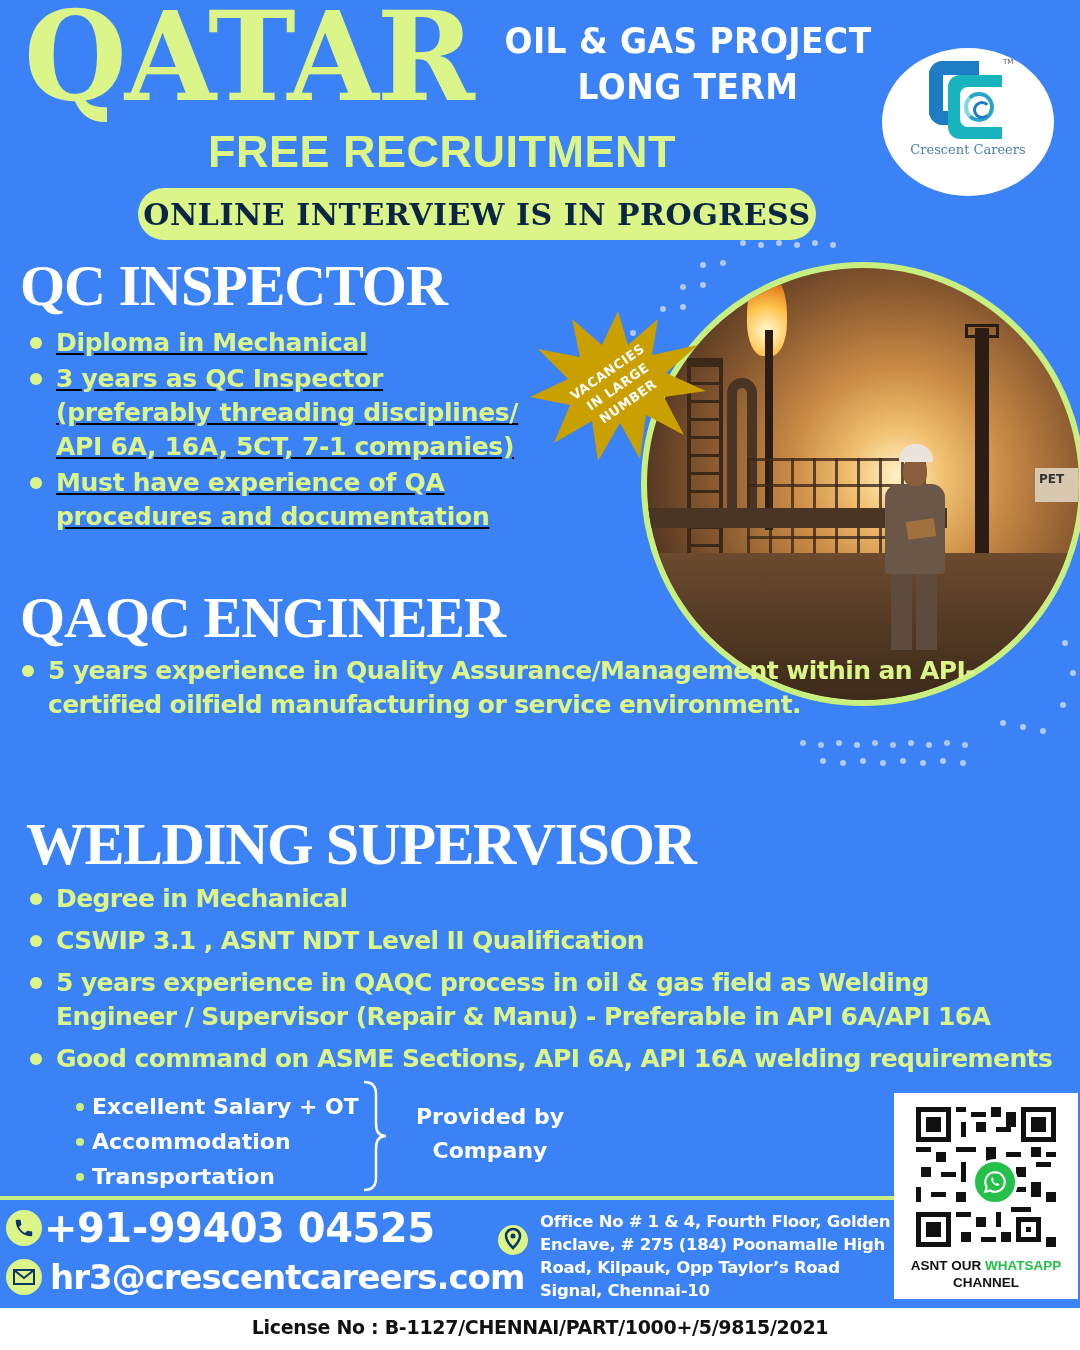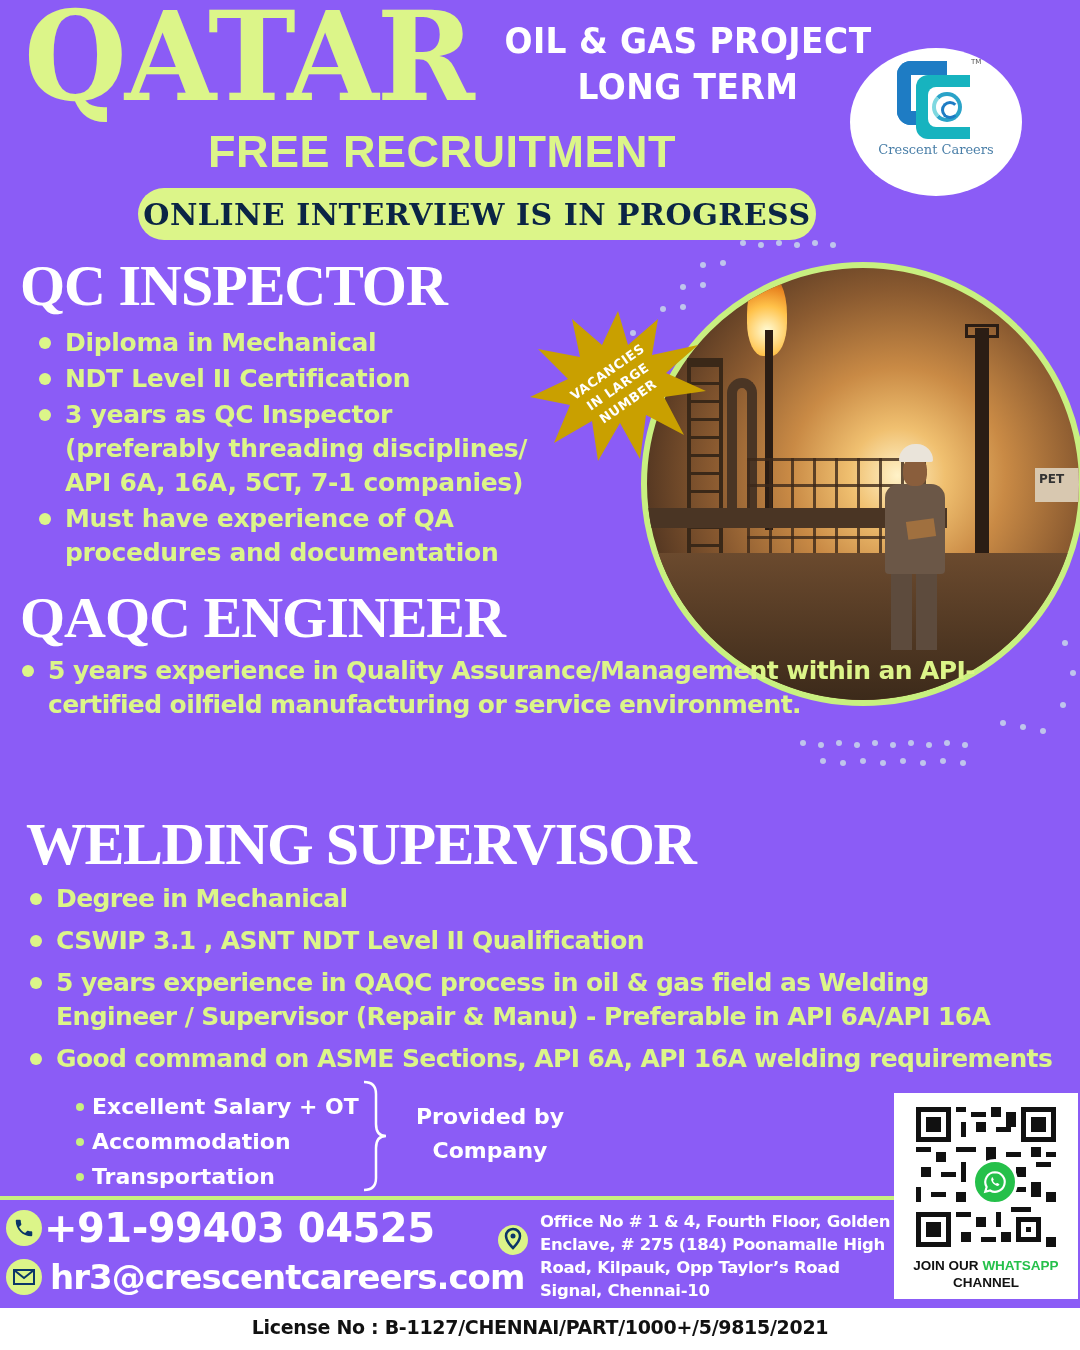--- a/index.html
+++ b/index.html
@@ -1,27 +1,27 @@
 <!DOCTYPE html>
 <html><head>
 <meta charset="utf-8">
 <style>
   * { box-sizing: border-box; margin: 0; padding: 0; }
   body { width: 1080px; height: 1350px; background: #0b3668; overflow: hidden; position: relative; font-family: "DejaVu Sans", sans-serif; }
-  .poster { position: absolute; left: 0; top: 0; width: 1080px; height: 1350px; background: #8b5cf6; }
+  .poster { position: absolute; left: 0; top: 0; width: 1080px; height: 1350px; background: #3b82f6; }
 
   
   .qatar { position: absolute; left: 24px; top: -8px; font-family: "DejaVu Serif", serif; font-weight: bold; font-size: 118px; color: #dcf589; letter-spacing: -2px; line-height: 1.1; transform: scaleY(1.05); }
   .proj { position: absolute; left: 488px; top: 18px; width: 400px; text-align: center; font-family: "DejaVu Sans", sans-serif; font-weight: bold; font-size: 35px; line-height: 46px; color: #ffffff; letter-spacing: 0.5px; transform: scaleX(0.94); }
   .free { position: absolute; left: 208px; top: 126px; font-family: "Liberation Sans", sans-serif; font-weight: bold; font-size: 45px; color: #dcf589; letter-spacing: 0.5px; }
   .pill { position: absolute; left: 110px; top: 188px; width: 678px; height: 52px; background: #dcf589; border-radius: 26px; display: flex; align-items: center; justify-content: center; margin-left: 28px; }
   .pill span { font-family: "DejaVu Serif", serif; font-weight: bold; font-size: 30px; color: #0b2545; letter-spacing: 0.5px; }
 
   
-  .logo { position: absolute; left: 850px; top: 48px; width: 172px; height: 148px; border-radius: 50%; background: #fff; }
+  .logo { position: absolute; left: 882px; top: 48px; width: 172px; height: 148px; border-radius: 50%; background: #fff; }
   .logo .c1 { position: absolute; left: 47px; top: 13px; width: 50px; height: 64px; border: 14px solid #1e7cc4; border-right: none; border-radius: 14px 0 0 14px; }
   .logo .c2 { position: absolute; left: 66px; top: 27px; width: 54px; height: 64px; background: #17b3bf; border-radius: 12px 0 0 12px; }
   .logo .c2::after { content: ""; position: absolute; left: 12px; top: 12px; width: 42px; height: 40px; background: #fff; border-radius: 8px 0 0 8px; }
   .logo .swirl { position: absolute; left: 82px; top: 44px; width: 30px; height: 30px; border-radius: 50%; border: 4px solid #2aa3c8; border-left-color: #7fd8e0; z-index: 2; }
   .logo .swirl::after { content: ""; position: absolute; left: 5px; top: 5px; width: 12px; height: 12px; border-radius: 50%; border: 3px solid #1e7cc4; border-right-color: transparent; }
   .logo .tm { position: absolute; left: 121px; top: 10px; font-size: 7px; color: #555; }
   .logo .name { position: absolute; left: 0; width: 172px; top: 94px; text-align: center; font-family: "DejaVu Serif", serif; font-size: 13px; color: #4a7fa8; }
 
   
   .dots { position: absolute; }
@@ -53,21 +53,21 @@
 
   
   .h { position: absolute; font-family: Liberation Serif, serif; font-weight: bold; color: #fff; letter-spacing: -1px; }
   .h1 { left: 20px; top: 252px; font-size: 58px; }
   .h2 { left: 20px; top: 584px; font-size: 58px; }
   .h3 { left: 26px; top: 810px; font-size: 60px; letter-spacing: -1.5px; }
 
   ul.req { position: absolute; list-style: none; }
   ul.req li { position: relative; padding-left: 30px; color: #dcf589; font-family: "DejaVu Sans", sans-serif; font-weight: bold; }
   ul.req li::before { content: ""; position: absolute; left: 4px; width: 12px; height: 12px; border-radius: 50%; background: #dcf589; }
-  .r1 { left: 35px; top: 326px; width: 520px; }
+  .r1 { left: 26px; top: 326px; width: 520px; text-decoration: underline; }
   .r1 li { font-size: 25px; line-height: 34px; margin-bottom: 2px; letter-spacing: -0.3px; }
   .r1 li::before { top: 11px; }
   .r2 { left: 18px; top: 654px; width: 1000px; }
   .r2 li { font-size: 25px; line-height: 34px; margin-bottom: 10px; letter-spacing: -0.6px; }
   .r2 li::before { top: 11px; }
   .r3 { left: 26px; top: 882px; width: 1054px; }
   .r3 li { font-size: 25px; line-height: 34px; margin-bottom: 8px; letter-spacing: -0.6px; }
   .r3 li::before { top: 11px; }
 
   
@@ -190,21 +190,20 @@
   </svg>
   <div class="burst-text">
     <div>VACANCIES</div>
     <div>IN LARGE</div>
     <div>NUMBER</div>
   </div>
 
   <div class="h h1">QC INSPECTOR</div>
   <ul class="req r1">
     <li>Diploma in Mechanical</li>
-    <li>NDT Level II Certification</li>
     <li>3 years as QC Inspector (preferably threading disciplines/ API 6A, 16A, 5CT, 7-1 companies)</li>
     <li>Must have experience of QA procedures and documentation</li>
   </ul>
 
   <div class="h h2">QAQC ENGINEER</div>
   <ul class="req r2">
     <li style="width:1000px">5 years experience in Quality Assurance/Management within an API-certified oilfield manufacturing or service environment.</li>
   </ul>
 
   <div class="h h3">WELDING SUPERVISOR</div>
@@ -305,20 +304,20 @@
           <rect x="26" y="26" width="2" height="2"></rect>
       </g>
     </svg>
     <div class="wa">
       <svg width="26" height="26" viewBox="0 0 24 24">
           <path d="M12 3a9 9 0 0 0-7.7 13.6L3 21l4.5-1.2A9 9 0 1 0 12 3z" fill="none" stroke="#fff" stroke-width="2"></path>
           <path d="M9 8c.3-.4.7-.4 1 0l.8 1.6c.1.3 0 .6-.2.8l-.5.5c.6 1.2 1.6 2.2 2.8 2.8l.5-.5c.2-.2.5-.3.8-.2l1.6.8c.4.3.4.7 0 1-.6.8-1.5 1-2.4.7-2.2-.8-4-2.6-4.8-4.8-.3-.9-.1-1.8.4-2.7z" fill="#fff"></path>
         </svg>
     </div>
     <div class="qr-caption">
-      <div><span>JOIN OUR </span><span class="green">WHATSAPP</span></div>
+      <div><span>ASNT OUR </span><span class="green">WHATSAPP</span></div>
       <div>CHANNEL</div>
     </div>
   </div>
 
   <div class="license-bar"></div>
   <div class="license">License No : B-1127/CHENNAI/PART/1000+/5/9815/2021</div>
 </div>
 
 </body></html>

